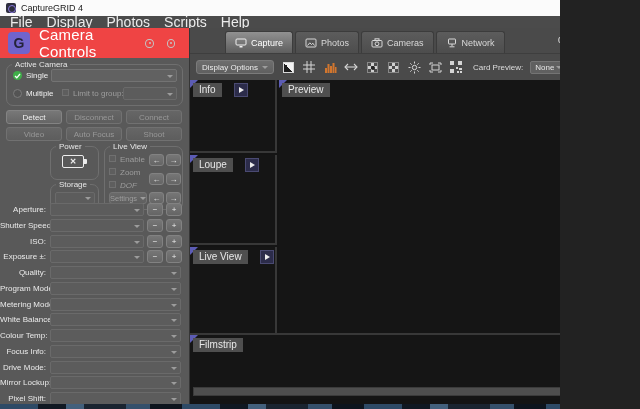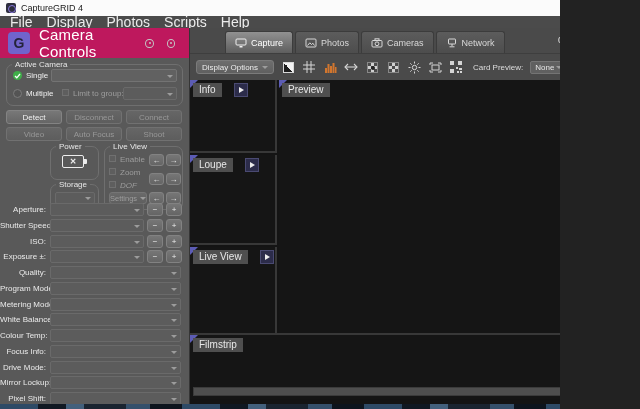--- a/index.html
+++ b/index.html
@@ -24,21 +24,21 @@
   .glyph-close { position:relative; width:8px; height:8px; }
   .glyph-close::before,.glyph-close::after { content:""; position:absolute; left:3.5px; top:0; width:1px; height:11px; background:#444; }
   .glyph-close::before { transform:rotate(45deg);} .glyph-close::after{ transform:rotate(-45deg);}
   
   .menubar { position:absolute; left:0; top:16px; width:640px; height:12px; background:#4b4b4b;
     display:flex; align-items:center; padding-left:3px; }
   .menu-item { font-size:14px; color:#ececec; padding:0 7px; line-height:12px; }
   
   .left-panel { position:absolute; left:0; top:28px; width:190px; height:376px; background:#595959;
     border-right:1px solid #353535; overflow:hidden; }
-  .lp-header { position:absolute; left:0; top:0; width:100%; height:30px; background:#be185d;
+  .lp-header { position:absolute; left:0; top:0; width:100%; height:30px; background:#ef4444;
     display:flex; align-items:center; padding:0 8px; }
   .lp-logo { width:22px; height:22px; border-radius:4px; background:#7064cc; position:relative; flex:0 0 auto; }
   .lp-logo::after { content:"G"; position:absolute; left:0; top:0; width:100%; height:100%;
     display:flex; align-items:center; justify-content:center; color:#23233a; font-size:14px; font-weight:bold; }
   .lp-title { font-size:15px; color:#ffffff; margin-left:9px; letter-spacing:.2px; }
   .ring-btn { width:9px; height:9px; border:1px solid #c4c4c4; border-radius:50%; position:relative; }
   .ring-btn::after { content:""; position:absolute; left:2.5px; top:2.5px; width:2px; height:2px; border-radius:50%; background:#c4c4c4; }
   .lp-header .ring-btn:first-of-type { margin-left:auto; }
   .lp-header .ring-btn + .ring-btn { margin-left:13px; margin-right:6px; }
   .group { position:absolute; border:1px solid #6f6f6f; border-radius:7px; }

